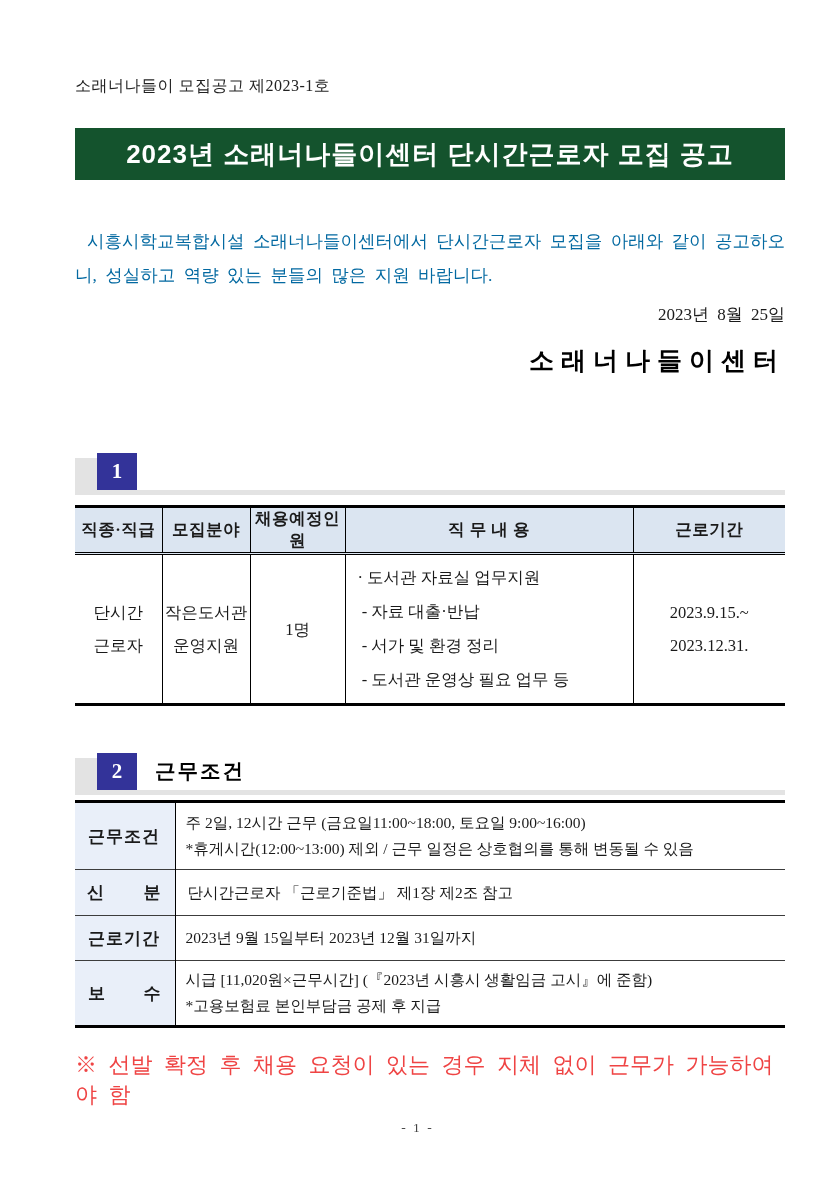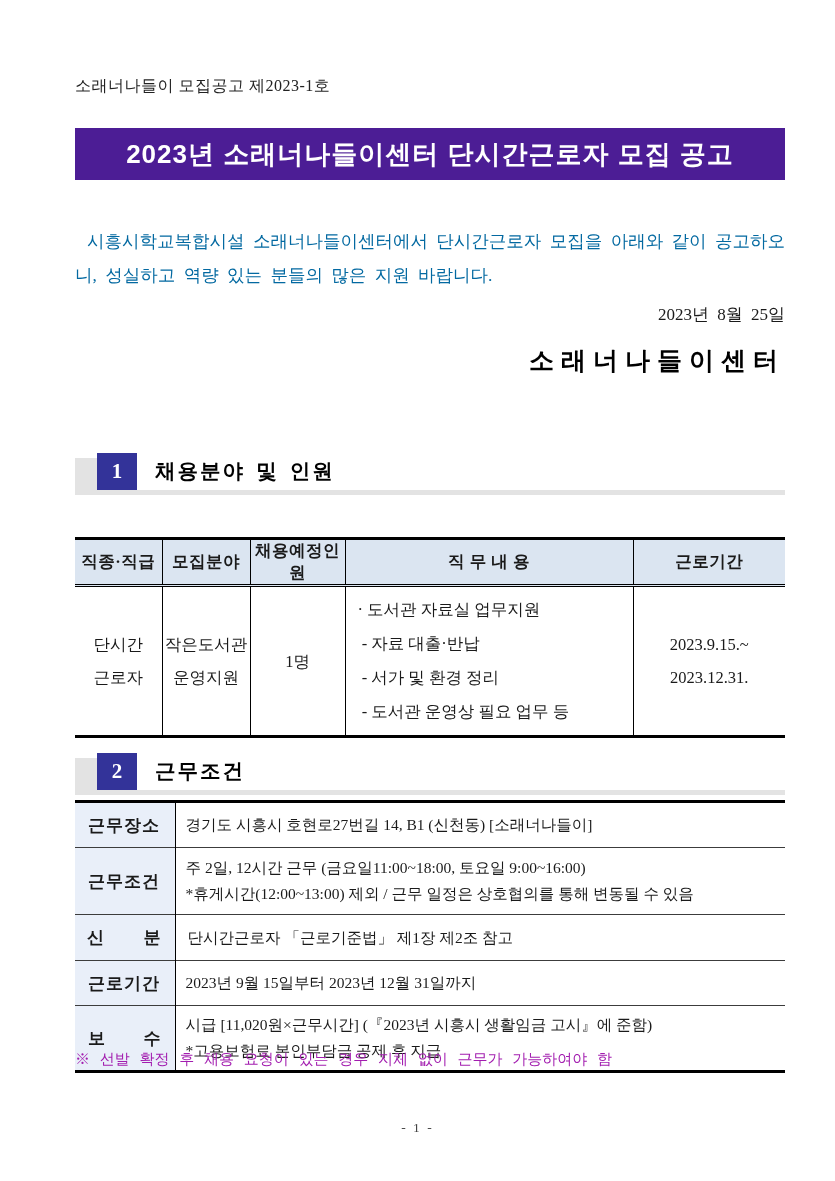--- a/index.html
+++ b/index.html
@@ -15,21 +15,21 @@
 
   
   .doc-number {
     left: 75px; top: 76px; width: 710px;
     font-size: 16px; letter-spacing: 0.5px; color: #222;
   }
 
   
   .banner {
     left: 75px; top: 128px; width: 710px; height: 52px;
-    background: #4c1d95;
+    background: #14532d;
     display: flex; align-items: center; justify-content: center;
   }
   .banner-title {
     font-family: "Liberation Sans", "DejaVu Sans", sans-serif;
     font-weight: bold; font-size: 26px; color: #ffffff;
     letter-spacing: 1px; white-space: nowrap;
   }
 
   
   .intro {
@@ -71,21 +71,20 @@
   }
   #section1 { top: 453px; }
   #section2 { top: 753px; }
 
   
   .recruit-table {
     left: 75px; top: 505px; width: 710px;
     border-collapse: collapse; table-layout: fixed;
     border-top: 3px solid #000; border-bottom: 3px solid #000;
     font-size: 16.5px;
-    margin-top: 32px;
   }
   .recruit-table th {
     background: #dbe5f1; font-weight: bold; font-size: 16.5px;
     height: 40px; border-bottom: 3px double #000;
     letter-spacing: 0.5px; padding: 0;
   }
   .recruit-table th + th, .recruit-table td + td { border-left: 1px solid #000; }
   .recruit-table td {
     height: 148px; vertical-align: middle; text-align: center;
     line-height: 33px; padding: 0;
@@ -106,21 +105,21 @@
     text-align: justify; text-align-last: justify;
     padding: 0 13px; border-right: 1px solid #000;
     letter-spacing: 1px;
   }
   .cond-content { padding: 3px 6px 3px 10px; line-height: 26px; vertical-align: middle; }
   .h38 { height: 38px; } .h39 { height: 39px; padding-left: 12px; } .h58 { height: 58px; } .h60 { height: 60px; }
 
   
   .note {
     left: 75px; top: 1050px; width: 720px;
-    font-size: 15px; word-spacing: 6px; color: #a21caf;
+    font-size: 22px; word-spacing: 6px; color: #ef4444;
   }
   .page-number {
     left: 0; top: 1120px; width: 835px;
     text-align: center; font-size: 13.5px; color: #444; letter-spacing: 2px;
   }
 </style>
 </head>
 <body>
 
 <div class="abs doc-number">소래너나들이 모집공고 제2023-1호</div>
@@ -132,21 +131,20 @@
 <p class="abs intro">시흥시학교복합시설 소래너나들이센터에서 단시간근로자 모집을 아래와 같이 공고하오니, 성실하고 역량 있는 분들의 많은 지원 바랍니다.</p>
 
 <div class="abs date-line">2023년 8월 25일</div>
 
 <div class="abs org-name">소래너나들이센터</div>
 
 <div class="abs section-header" id="section1">
   <div class="sec-gray-left"></div>
   <div class="sec-underline"></div>
   <div class="sec-numbox">1</div>
-  <div class="sec-title">채용분야 및 인원</div>
 </div>
 
 <table class="abs recruit-table">
   <colgroup>
     <col style="width:87px">
       <col style="width:88px">
       <col style="width:95px">
       <col style="width:288px">
       <col style="width:152px">
   </colgroup>
@@ -188,26 +186,20 @@
   <div class="sec-numbox">2</div>
   <div class="sec-title">근무조건</div>
 </div>
 
 <table class="abs cond-table">
   <colgroup>
       <col style="width:100px">
       <col style="width:610px">
     </colgroup>
   <tbody>
-      <tr>
-    <td class="cond-label h38">근무장소</td>
-    <td class="cond-content h38">
-      <div>경기도 시흥시 호현로27번길 14, B1 (신천동) [소래너나들이]</div>
-    </td>
-  </tr>
   <tr>
     <td class="cond-label h60">근무조건</td>
     <td class="cond-content h60">
       <div>주 2일, 12시간 근무 (금요일11:00~18:00, 토요일 9:00~16:00)</div>
       <div>*휴게시간(12:00~13:00) 제외 / 근무 일정은 상호협의를 통해 변동될 수 있음</div>
     </td>
   </tr>
   <tr>
     <td class="cond-label h39">신 분</td>
     <td class="cond-content h39">

